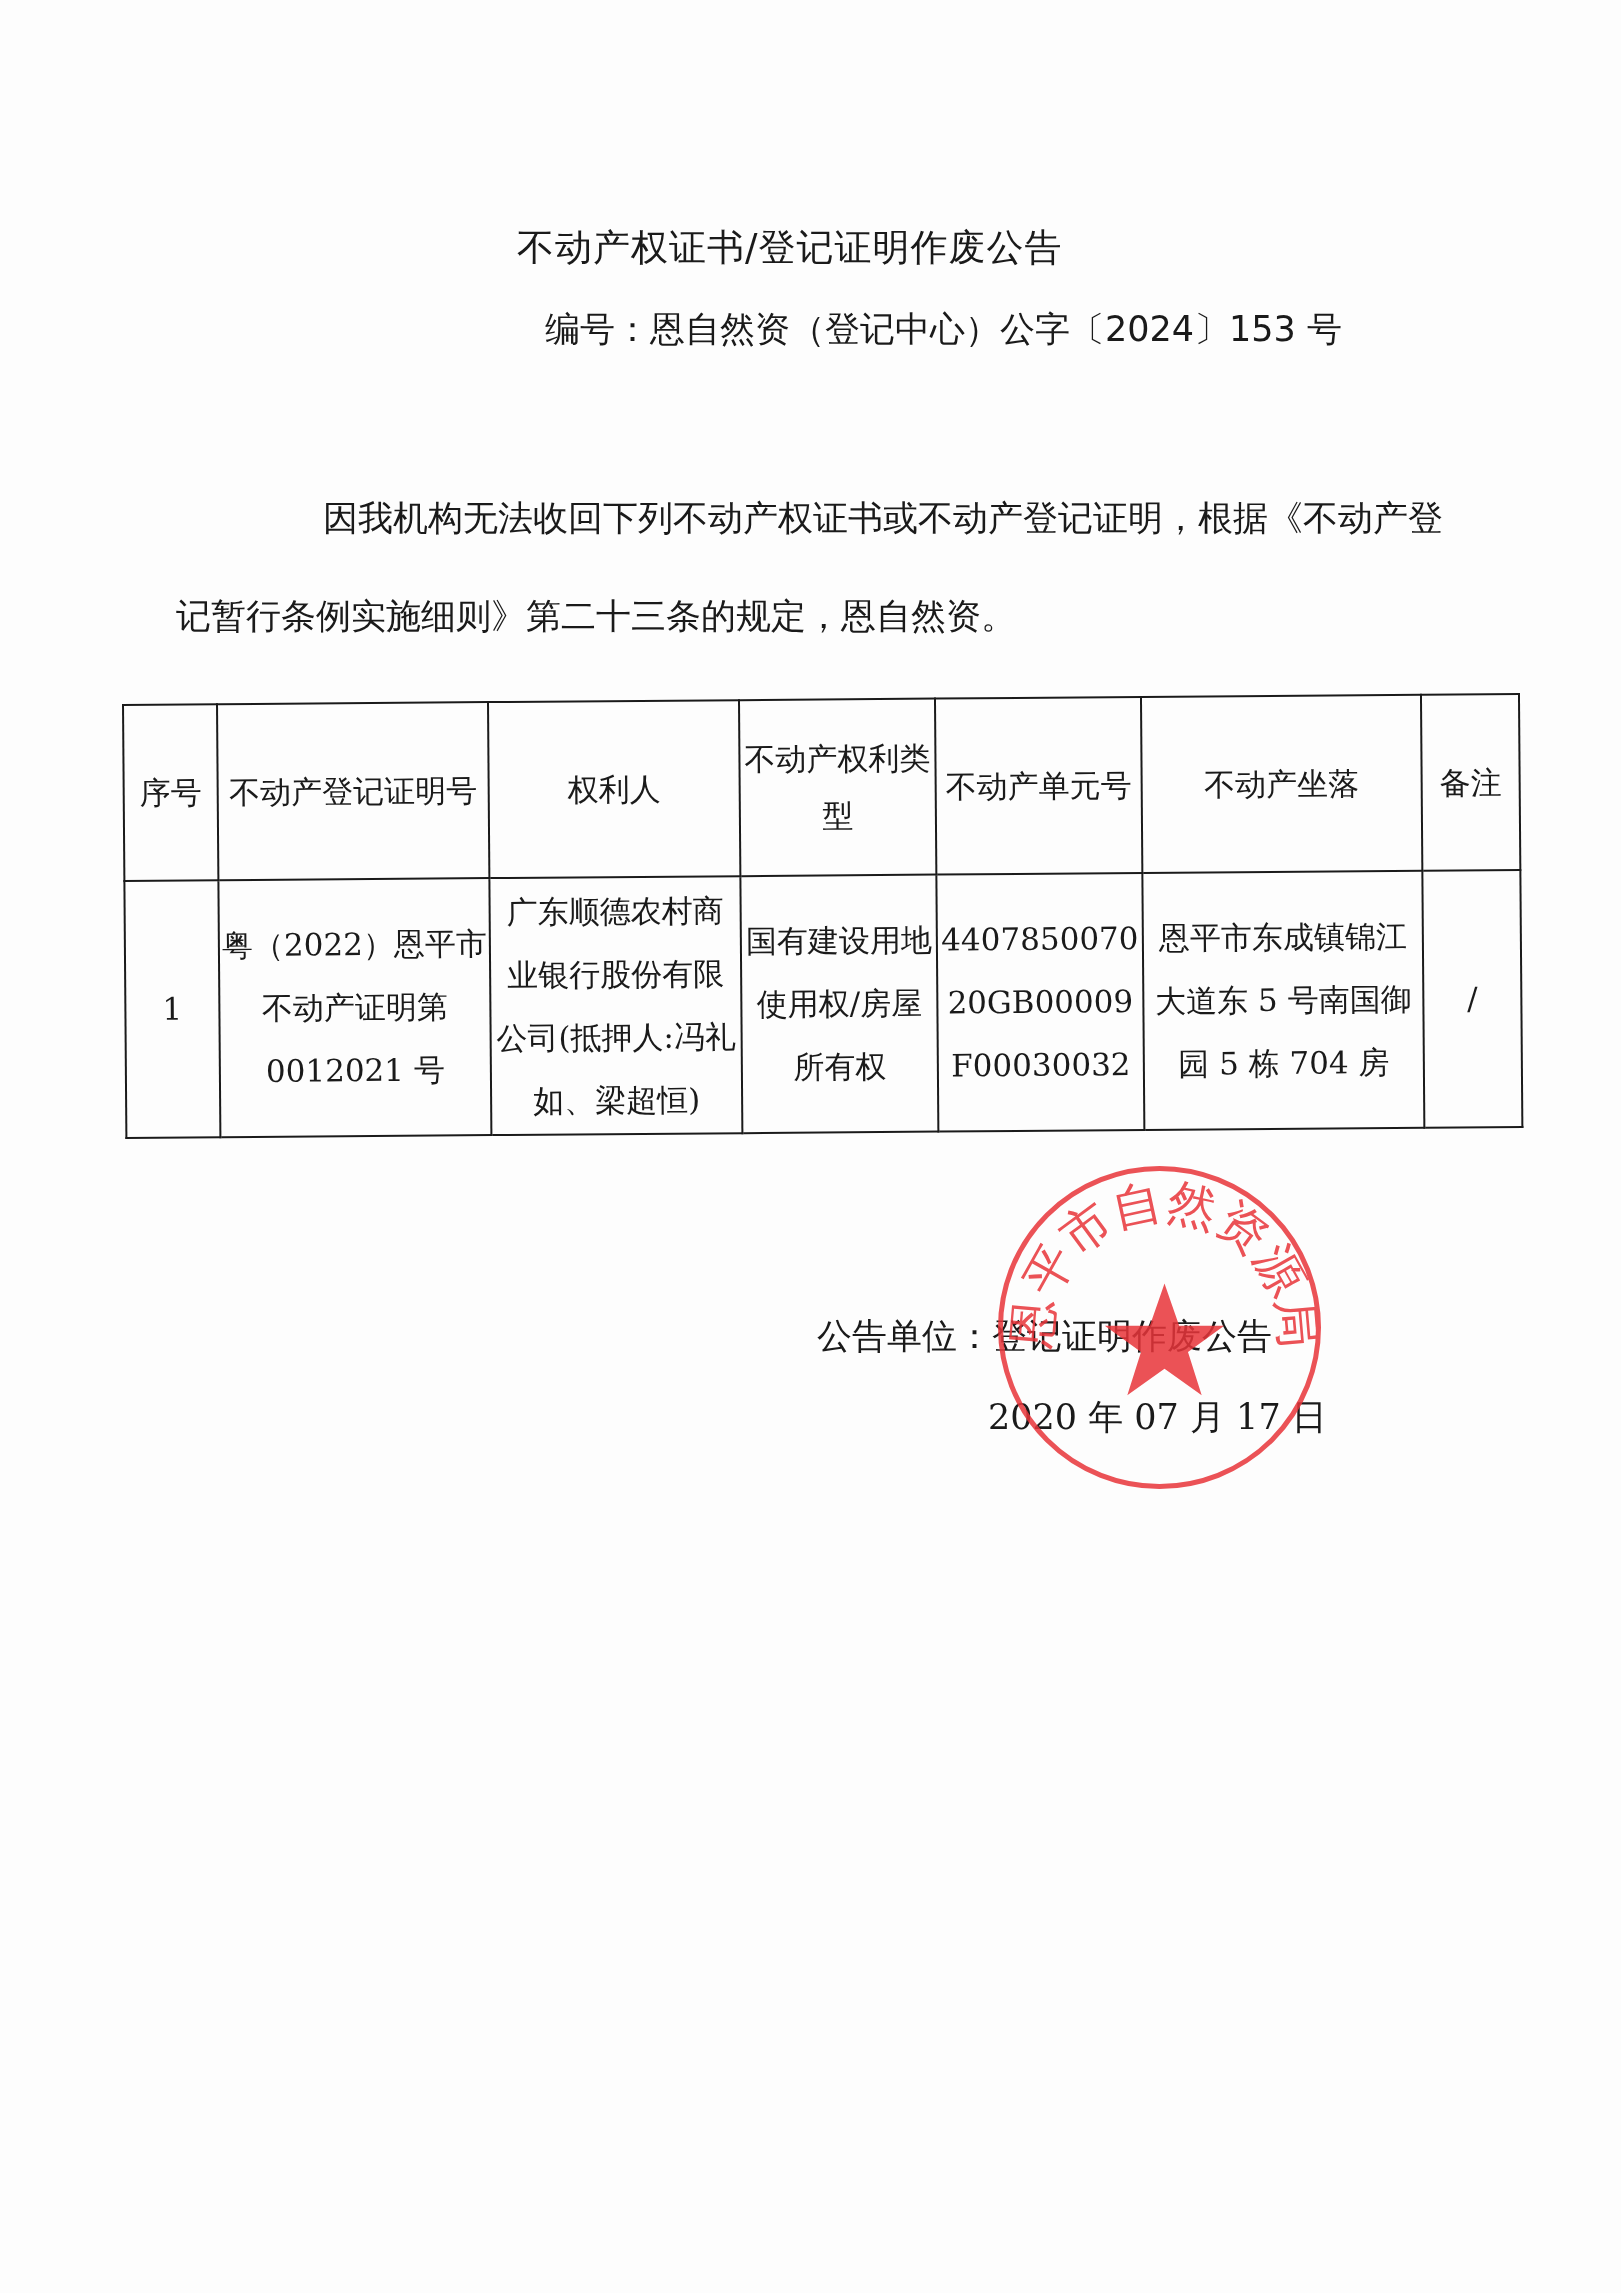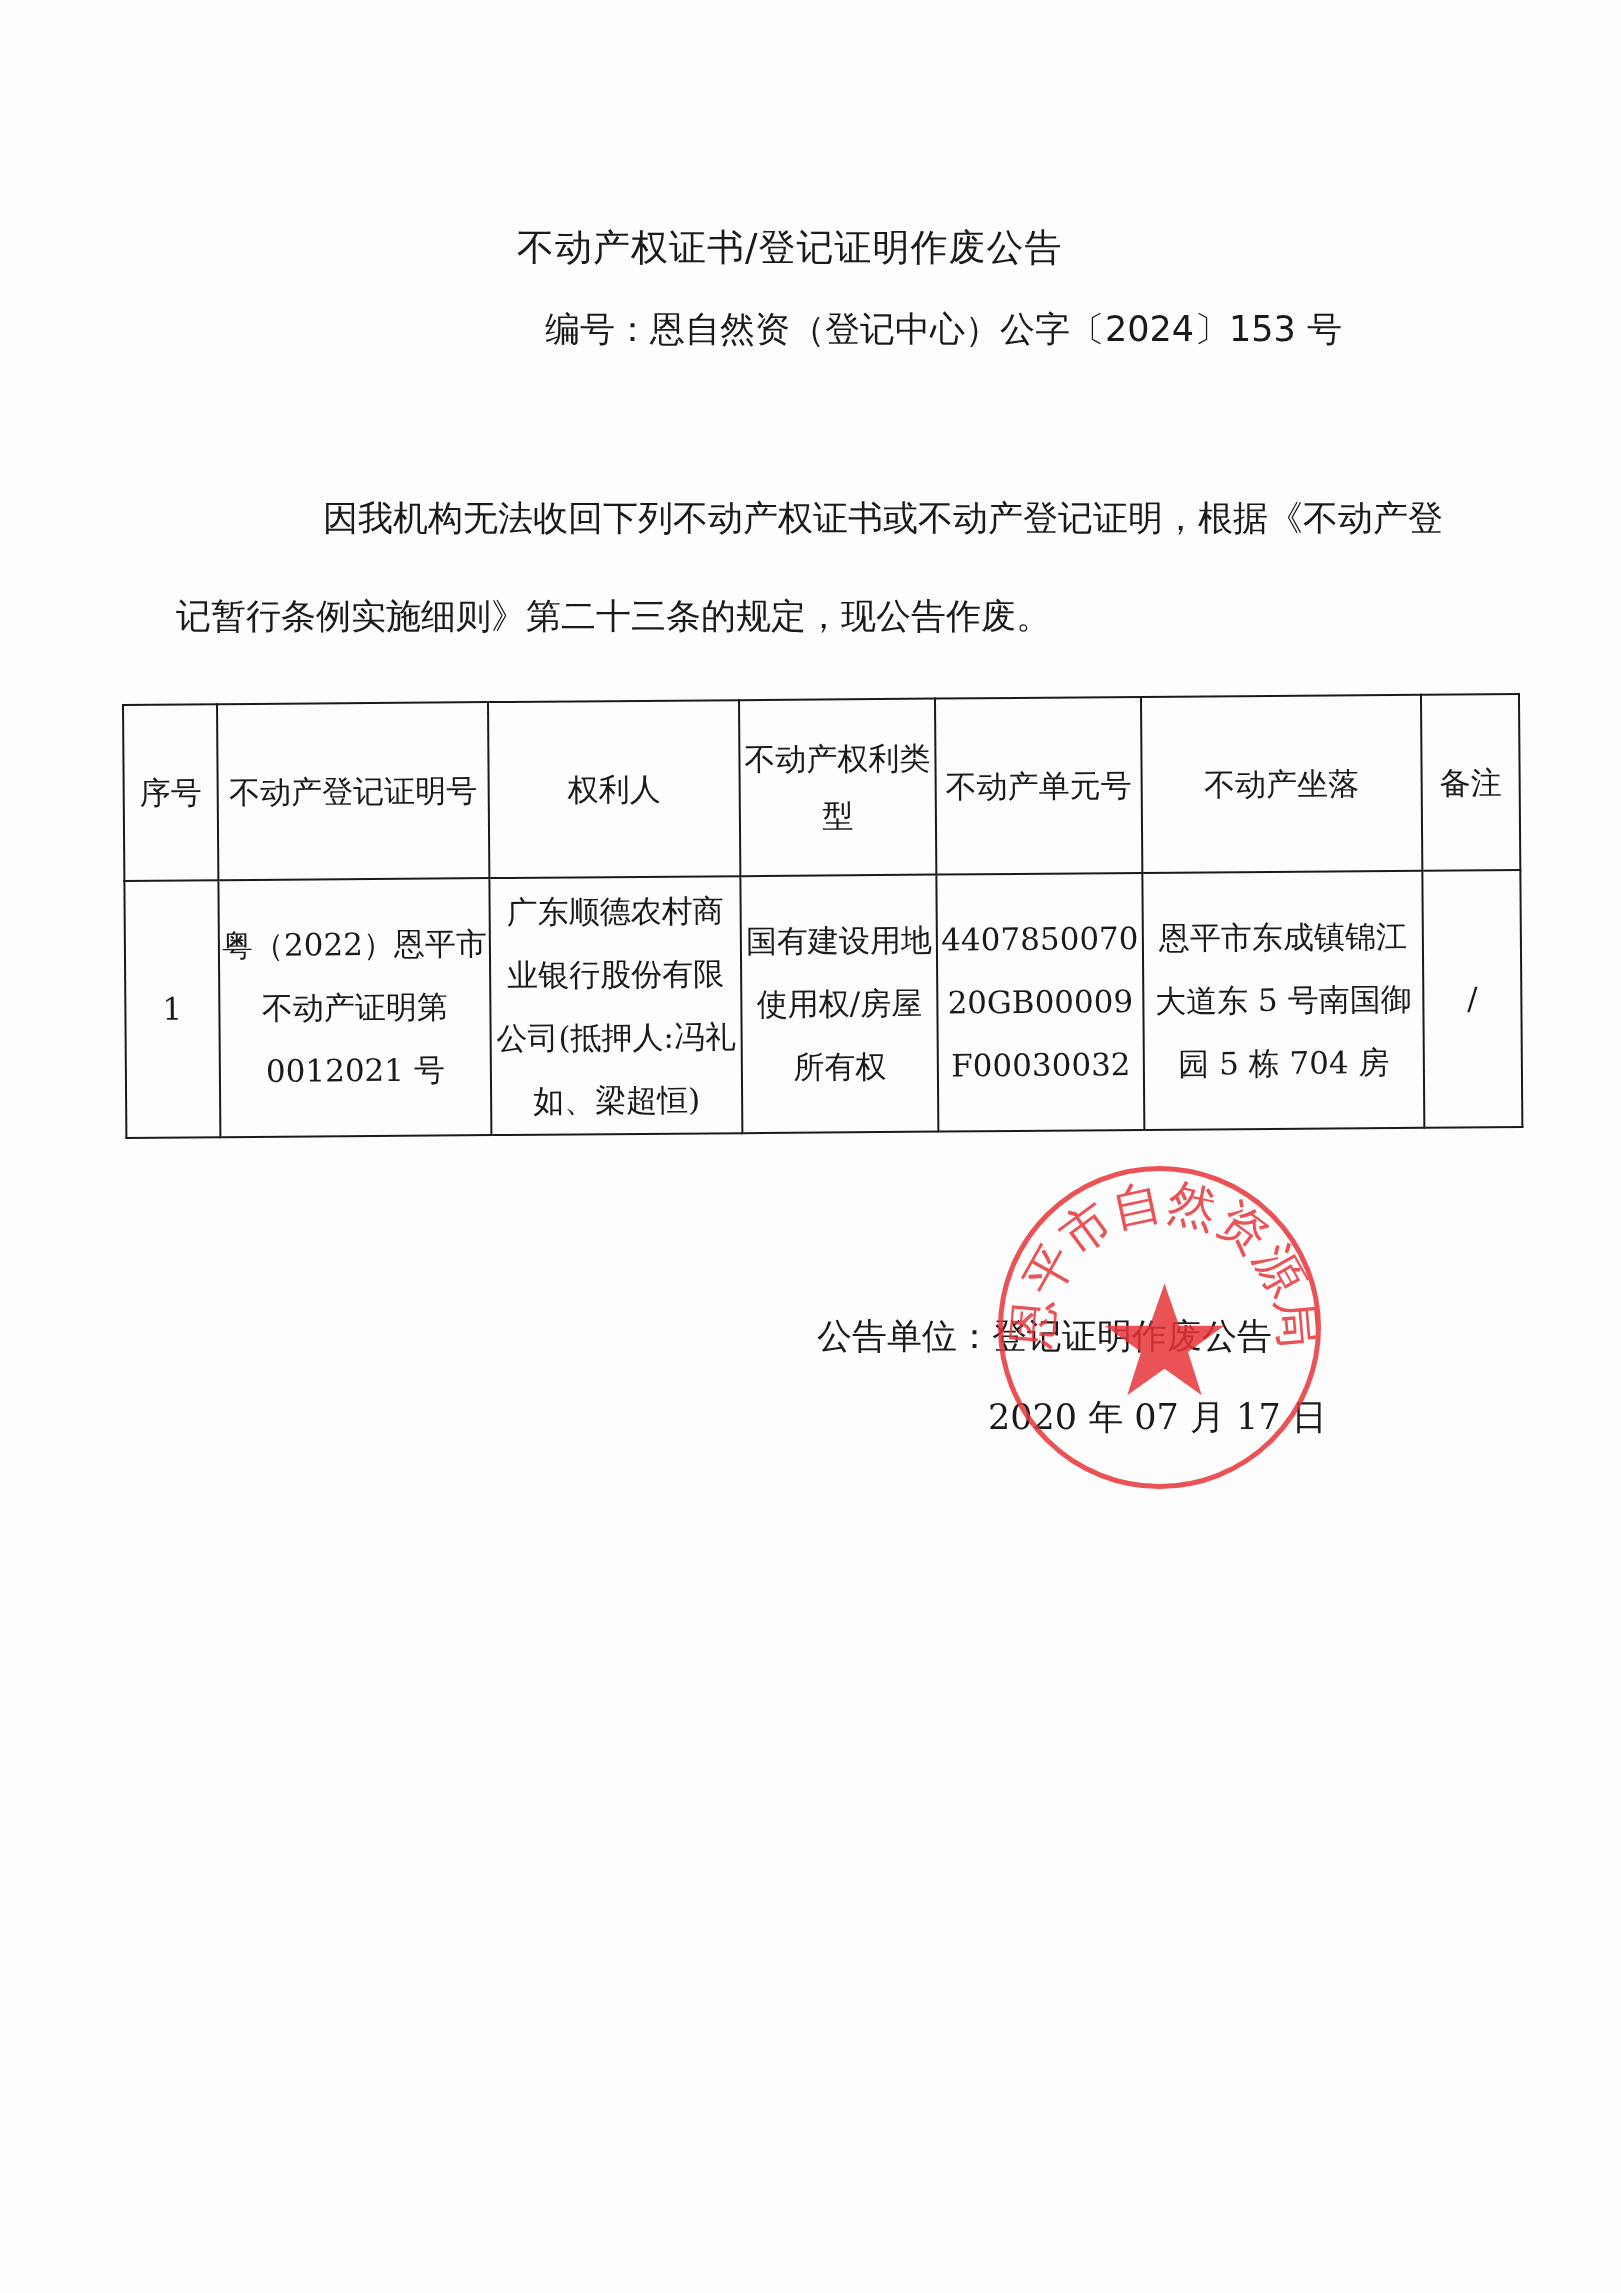--- a/index.html
+++ b/index.html
@@ -21,21 +21,21 @@
   .seal { position:absolute; left:998px; top:1166px; width:323px; height:323px; border-radius:50%;
           border:5.9px solid #e8353a; box-sizing:border-box; opacity:0.85; pointer-events:none; }
   .seal svg { position:absolute; left:0; top:0; }
   .seal-text { fill:#e8353a; font-family:"DejaVu Sans","Liberation Sans",sans-serif; font-size:50px; }
 </style>
 </head>
 <body>
 
 <div class="abs title">不动产权证书/登记证明作废公告</div>
 <div class="abs refno">编号：恩自然资（登记中心）公字〔2024〕153 号</div>
-<div class="abs para p1">因我机构无法收回下列不动产权证书或不动产登记证明，根据《不动产登记暂行条例实施细则》第二十三条的规定，现公告作废。</div>
+<div class="abs para p1">因我机构无法收回下列不动产权证书或不动产登记证明，根据《不动产登记暂行条例实施细则》第二十三条的规定，恩自然资。</div>
 
 <table class="notice">
   <tbody>
       <tr class="head">
     <td class="c0">序号</td>
     <td class="c1">不动产登记证明号</td>
     <td class="c2">权利人</td>
     <td class="c3">不动产权利类型</td>
     <td class="c4">不动产单元号</td>
     <td class="c5">不动产坐落</td>

